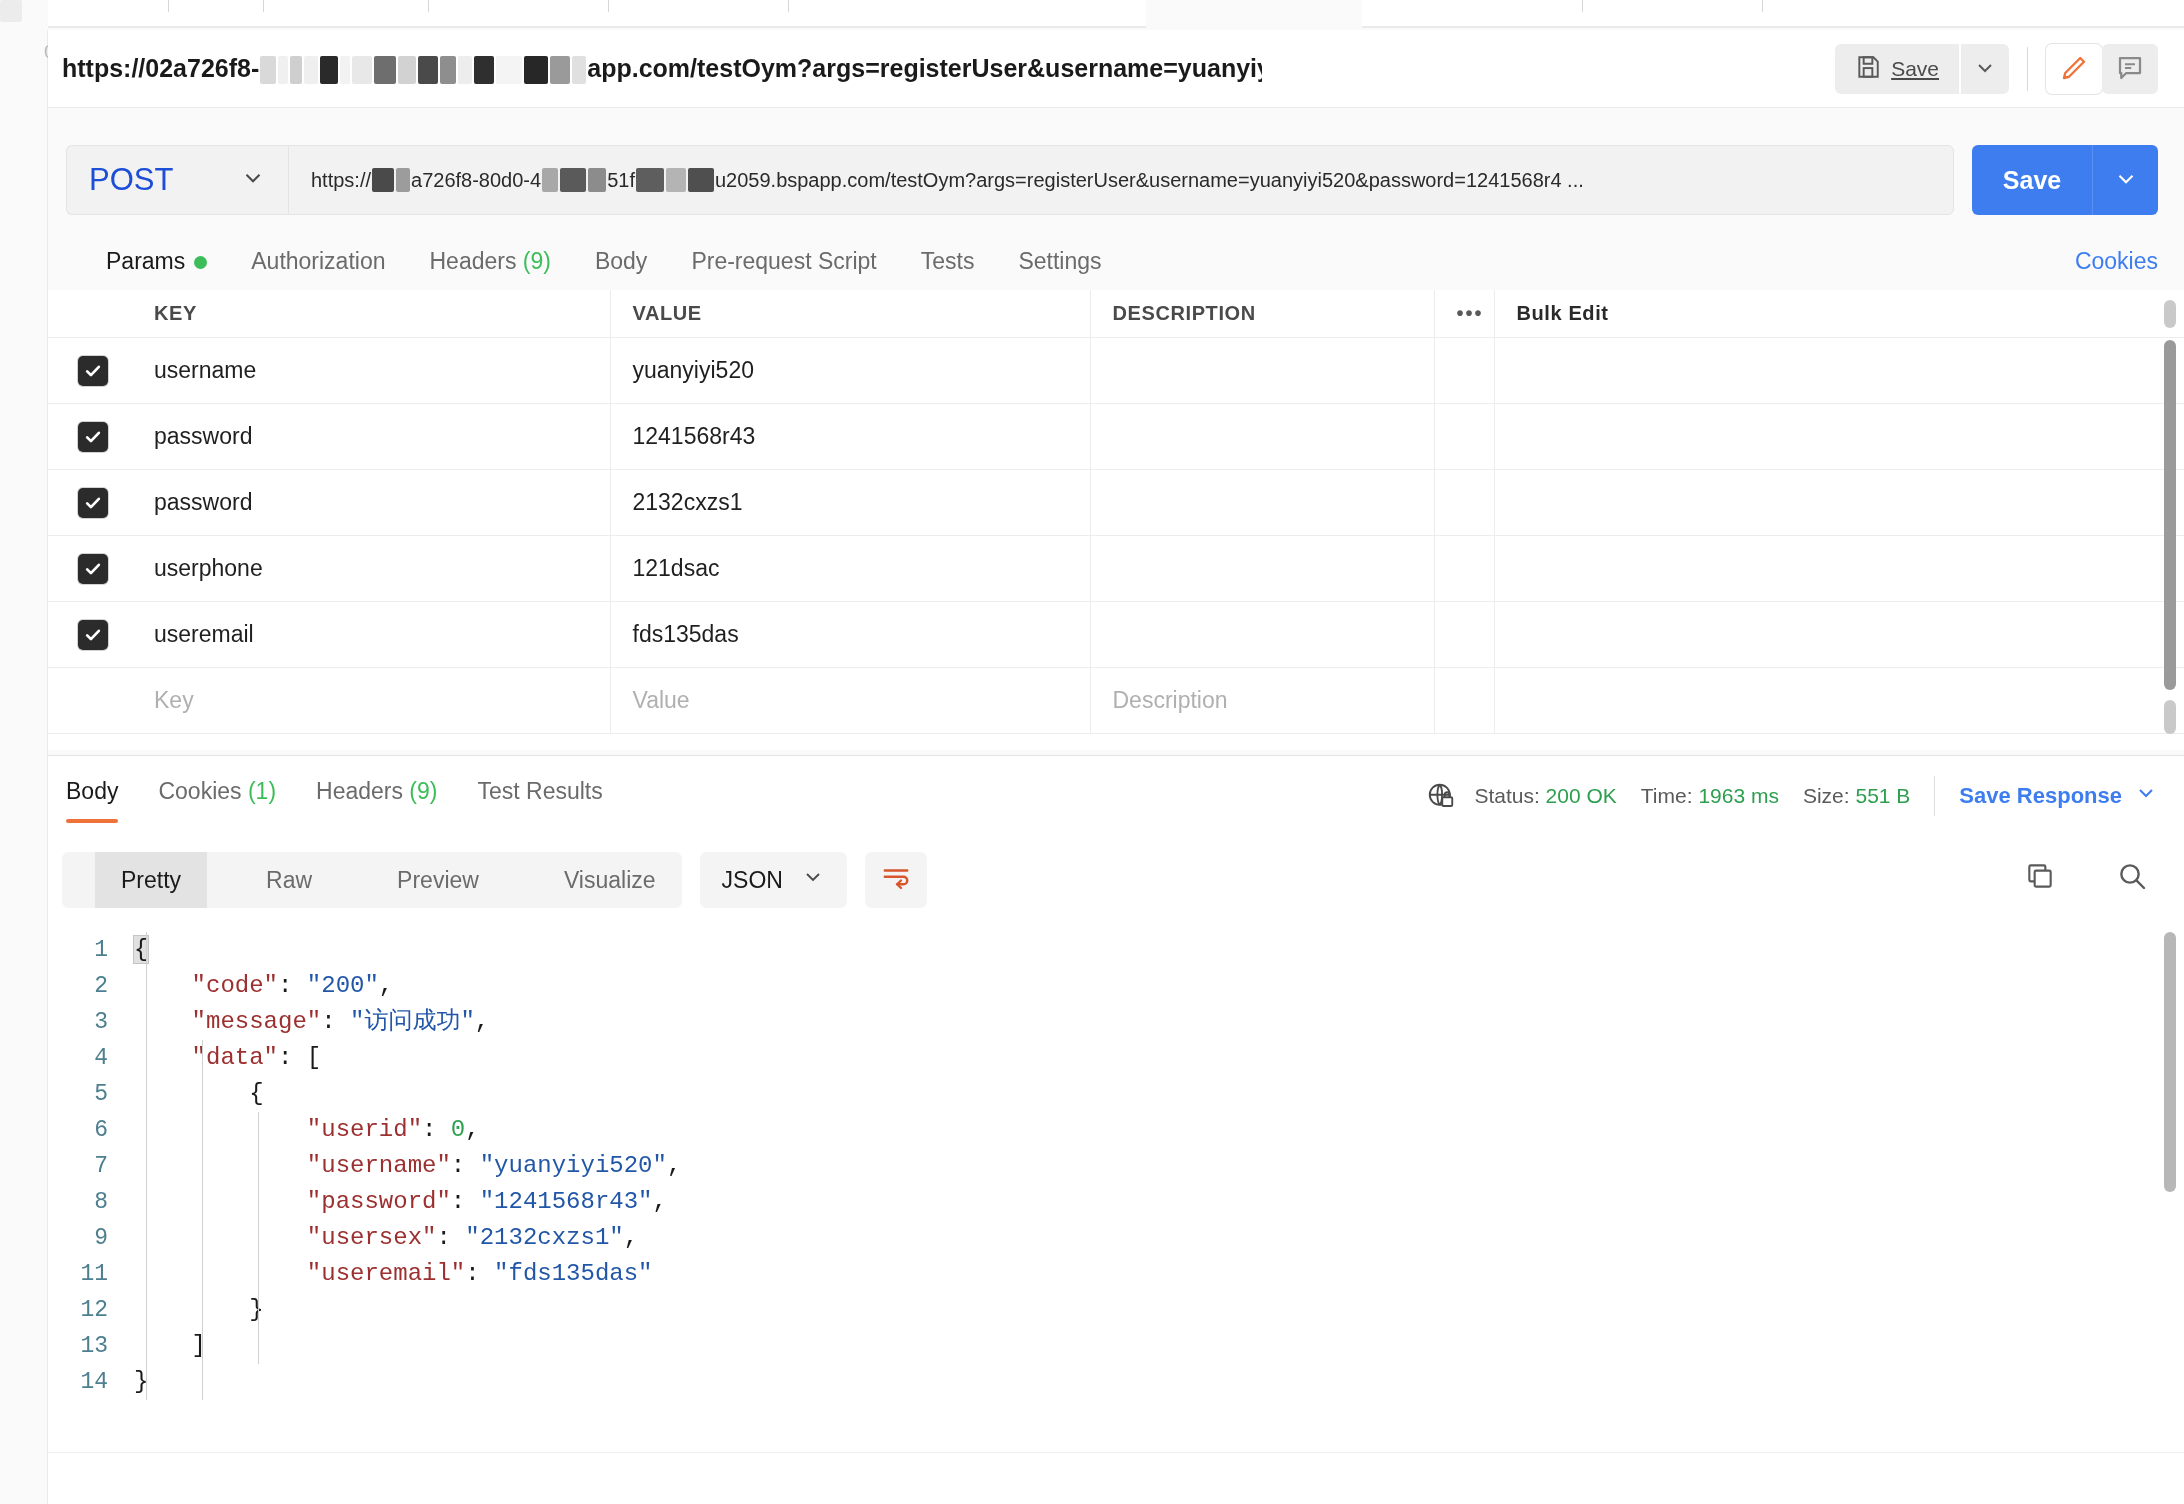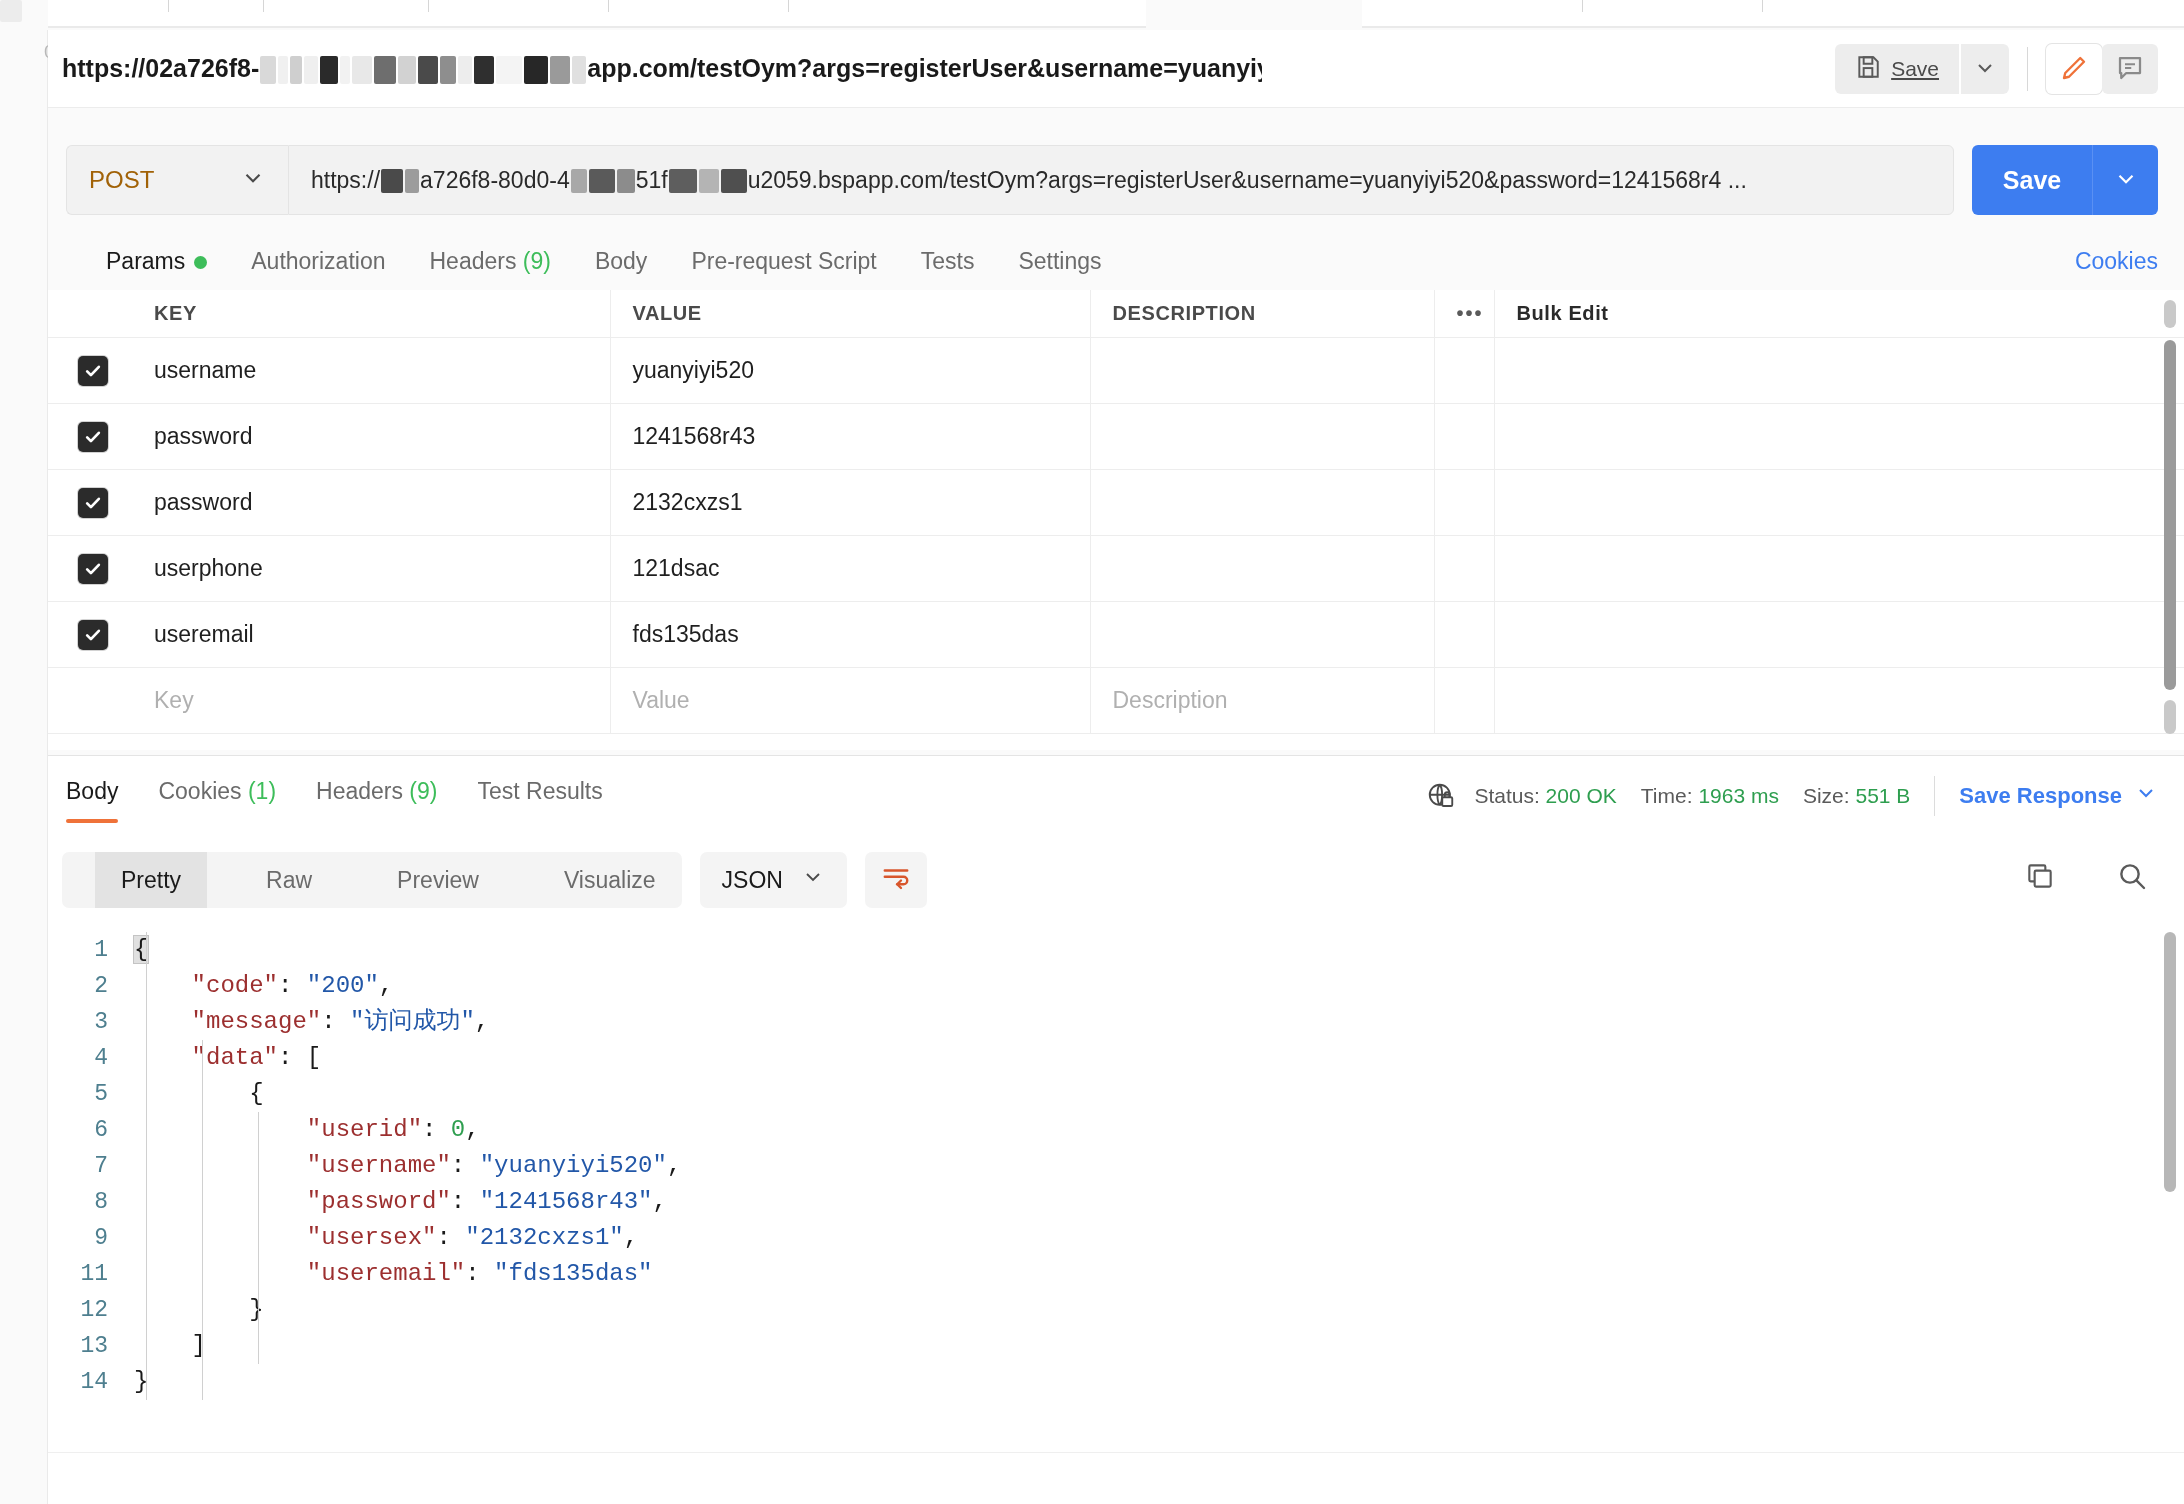--- a/index.html
+++ b/index.html
@@ -96,29 +96,29 @@
     display: flex; align-items: stretch;
   }
   .method-box {
     width: 222px; background: #f2f2f2;
     border: 1px solid #e4e4e4; border-right: none;
     border-radius: 6px 0 0 6px;
     display: flex; align-items: center; justify-content: space-between;
     padding: 0 22px;
     cursor: pointer;
   }
-  .method-label { font-size: 24px; color: #a16207; }
+  .method-label { font-size: 31px; color: #1d4ed8; }
   .url-box {
     flex: 1; background: #f2f2f2;
     border: 1px solid #e4e4e4;
     border-radius: 0 6px 6px 0;
     display: flex; align-items: center;
     padding: 0 22px;
     overflow: hidden; white-space: nowrap;
-    font-size: 23px; color: #2a2a2a;
+    font-size: 20px; color: #2a2a2a;
     cursor: text;
   }
   .send-wrap { display: flex; margin-left: 18px; }
   .send-btn {
     background: #3d7df0; color: #fff; border: none;
     width: 120px; border-radius: 6px 0 0 6px;
     font-size: 25px; font-weight: bold; cursor: pointer;
     font-family: "Liberation Sans", sans-serif;
   }
   .send-caret {

